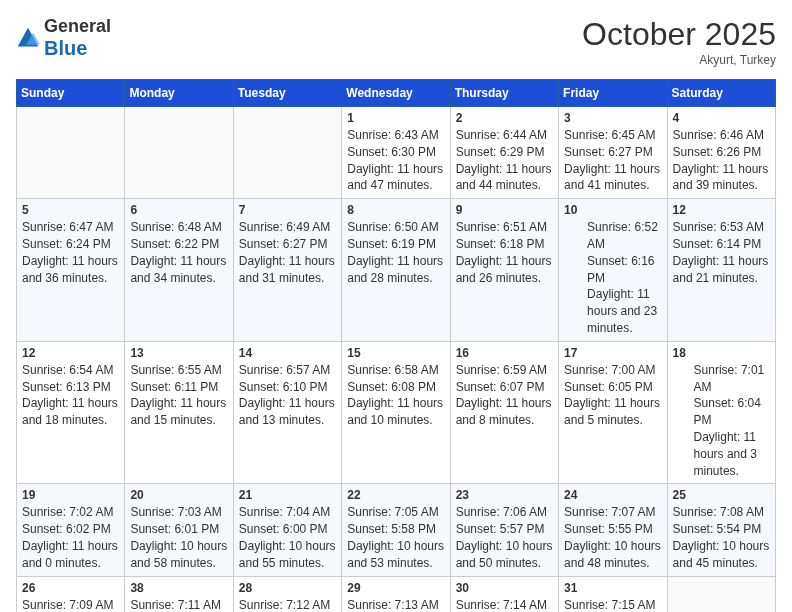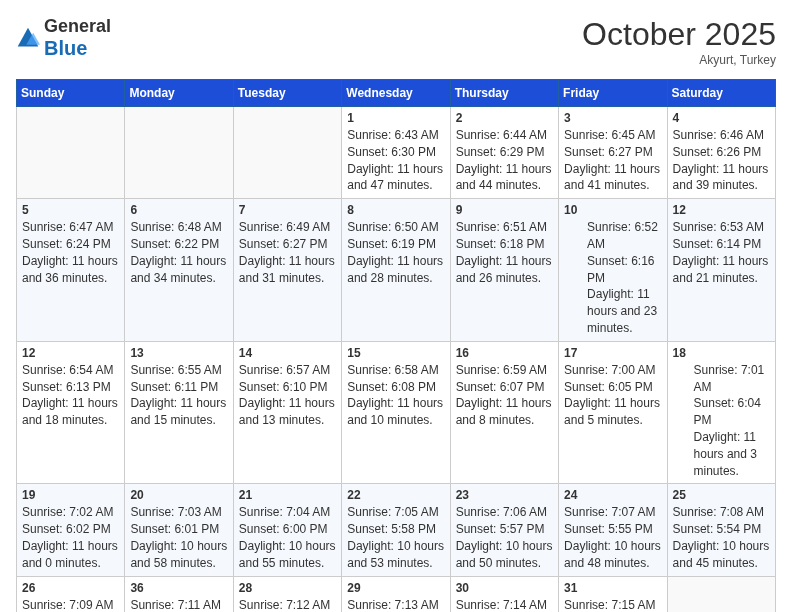--- a/index.html
+++ b/index.html
@@ -278,21 +278,21 @@
         </td>
       </tr>
       <tr>
         <td>
           <span class="day-num">26</span>
           <div class="day-info" style="white-space: pre-line;">Sunrise: 7:09 AM
 Sunset: 5:53 PM
 Daylight: 10 hours and 43 minutes.</div>
         </td>
         <td>
-          <span class="day-num">36</span>
+          <span class="day-num">38</span>
           <div class="day-info" style="white-space: pre-line;">Sunrise: 7:11 AM
 Sunset: 5:51 PM
 Daylight: 10 hours and 40 minutes.</div>
         </td>
         <td>
           <span class="day-num">28</span>
           <div class="day-info" style="white-space: pre-line;">Sunrise: 7:12 AM
 Sunset: 5:50 PM
 Daylight: 10 hours and 38 minutes.</div>
         </td>

